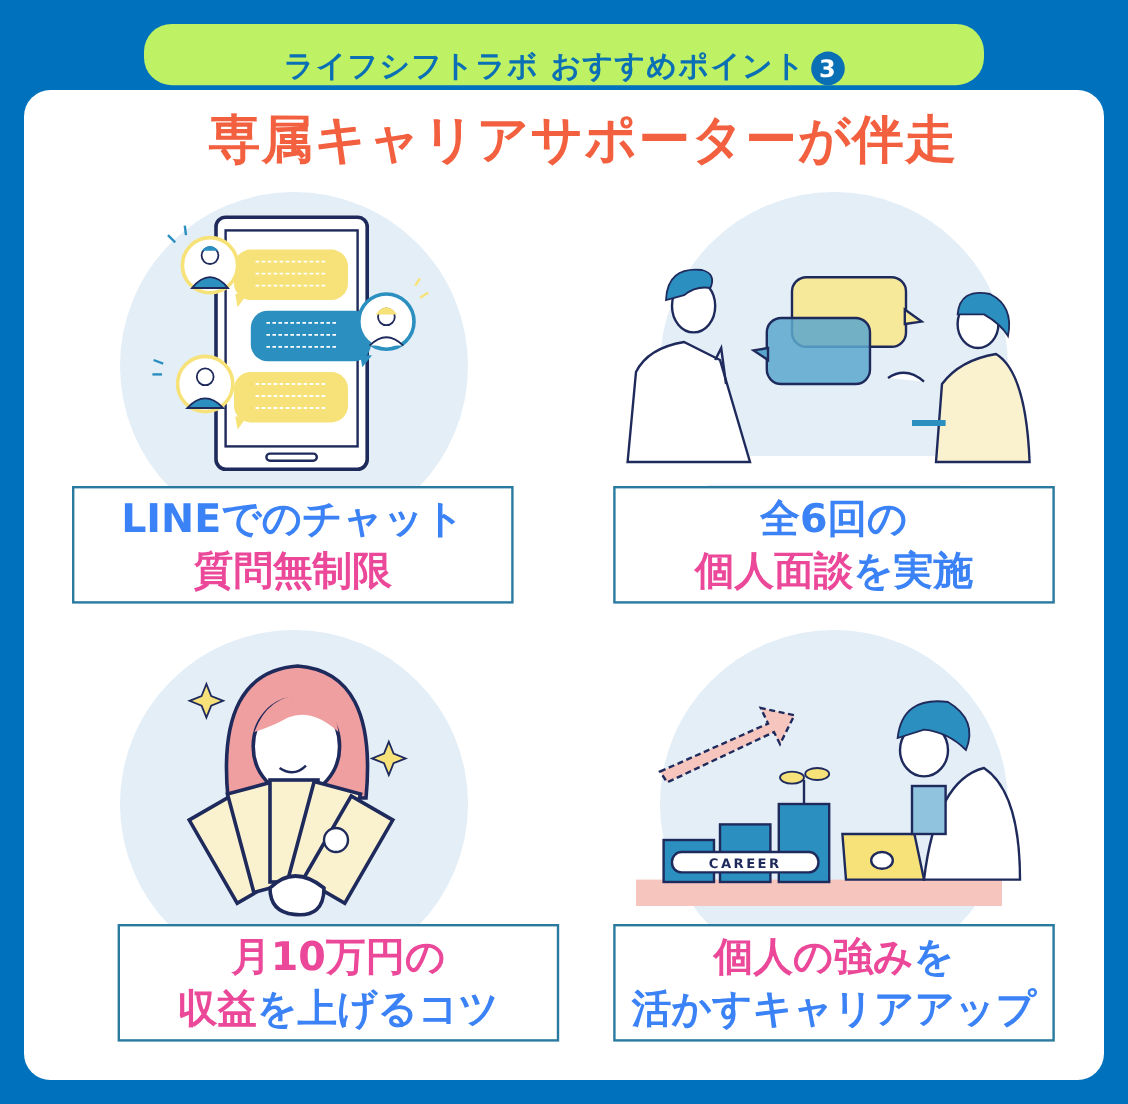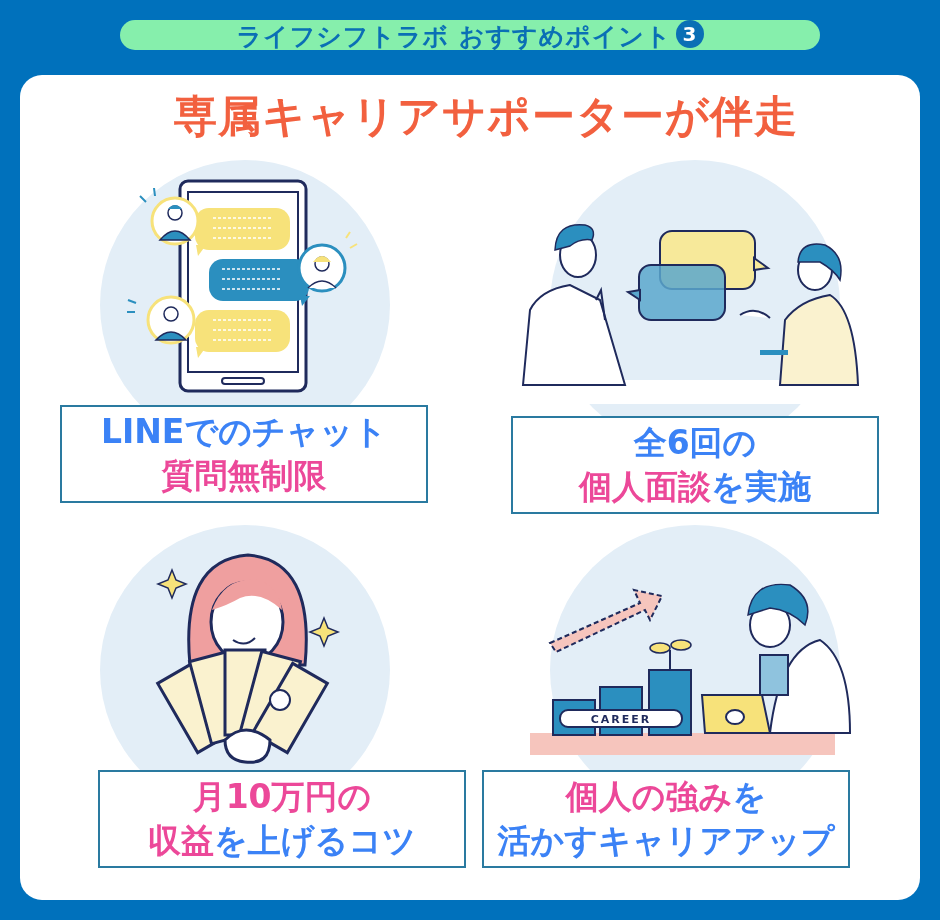--- a/index.html
+++ b/index.html
@@ -1,19 +1,19 @@
 <!DOCTYPE html>
 <html><head>
 <meta charset="utf-8">
 <style>
   html, body { margin:0; padding:0; }
   body { width:940px; height:920px; background:#0071bc; position:relative; overflow:hidden;
          font-family:"DejaVu Sans","Liberation Sans",sans-serif; }
-  .pill { position:absolute; left:120px; top:20px; width:700px; height:30px; background:#86efac;
-          border-radius:23px; display:flex; align-items:flex-start; justify-content:center; }
+  .pill { position:absolute; left:120px; top:20px; width:700px; height:51px; background:#bef264;
+          border-radius:23px; display:flex; align-items:flex-end; justify-content:center; }
   .pill-text { color:#0a6fb5; font-weight:bold; font-size:25px; letter-spacing:1px; }
   .pill-badge { display:inline-flex; width:28px; height:28px; border-radius:50%; background:#0a6fb5;
                 color:#fff; font-size:20px; font-weight:bold; align-items:center; justify-content:center;
                 margin-left:4px; vertical-align:middle; }
   .panel { position:absolute; left:20px; top:75px; width:900px; height:825px; background:#fff;
            border-radius:22px; }
   .headline { position:absolute; left:16px; top:88px; width:940px; text-align:center; color:#f2603f;
               font-weight:bold; font-size:43px; letter-spacing:1px; }
   .circle { position:absolute; border-radius:50%; background:#e3eef7; }
   .caption { position:absolute; width:368px; height:98px; border:2px solid #2a7aa0; background:#fff;
@@ -104,21 +104,21 @@
   <polygon points="754,258 768,268 754,270" fill="#f7e99a" stroke="#1f2a5c" stroke-width="2"></polygon>
   <rect x="639" y="265" width="86" height="55" rx="12" fill="#5aa7cd" fill-opacity="0.85" stroke="#1f2a5c" stroke-width="2"></rect>
   <polygon points="640,290 628,292 640,300" fill="#5aa7cd" stroke="#1f2a5c" stroke-width="2"></polygon>
 
   <path d="M780 385 L785 320 Q800 300 830 295 Q855 310 858 385 Z" fill="#faf2cf" stroke="#1f2a5c" stroke-width="2"></path>
   <ellipse cx="815" cy="270" rx="17" ry="20" fill="#fff" stroke="#1f2a5c" stroke-width="2"></ellipse>
   <path d="M798 262 Q800 240 825 245 Q845 255 840 280 Q834 270 820 262 Z" fill="#2b8fbf" stroke="#1f2a5c" stroke-width="1.5"></path>
   <path d="M740 315 Q755 305 770 318" fill="#fff" stroke="#1f2a5c" stroke-width="2"></path>
   <rect x="760" y="350" width="28" height="5" fill="#2b8fbf"></rect>
 </svg>
-<div class="caption" style="left:511px;top:416px;">
+<div class="caption" style="left:511px;top:405px;">
   <div><span class="dk">全6回の</span></div>
   <div><span class="hl">個人面談</span><span class="dk">を実施</span></div>
 </div>
 
 <div class="circle" style="left:100px;top:525px;width:290px;height:290px;"></div>
 <svg style="left:0;top:0;" width="940" height="920">
   <path d="M190 665 Q180 560 248 555 Q315 560 305 665 Z" fill="#ef9f9f" stroke="#1f2a5c" stroke-width="3"></path>
   <ellipse cx="247" cy="622" rx="36" ry="40" fill="#fff" stroke="#1f2a5c" stroke-width="3"></ellipse>
   <path d="M212 610 Q225 575 260 580 Q280 590 282 610 Q260 590 240 598 Q228 605 212 610 Z" fill="#ef9f9f"></path>
   <path d="M233 640 Q245 648 255 638" fill="none" stroke="#1f2a5c" stroke-width="2"></path>
@@ -151,16 +151,16 @@
   <path d="M670 670 L670 650" stroke="#1f2a5c" stroke-width="2"></path>
   <ellipse cx="660" cy="648" rx="10" ry="5" fill="#f7e27a" stroke="#1f2a5c" stroke-width="1.5"></ellipse>
   <ellipse cx="681" cy="645" rx="10" ry="5" fill="#f7e27a" stroke="#1f2a5c" stroke-width="1.5"></ellipse>
   <path d="M705 733 L702 695 L762 695 L770 733 Z" fill="#f7e27a" stroke="#1f2a5c" stroke-width="2"></path>
   <ellipse cx="735" cy="717" rx="9" ry="7" fill="#fff" stroke="#1f2a5c" stroke-width="2"></ellipse>
   <path d="M770 733 Q780 650 820 640 Q850 660 850 733 Z" fill="#fff" stroke="#1f2a5c" stroke-width="2"></path>
   <ellipse cx="770" cy="625" rx="20" ry="22" fill="#fff" stroke="#1f2a5c" stroke-width="2"></ellipse>
   <path d="M748 615 Q752 580 790 585 Q815 600 805 625 Q790 610 770 608 Z" fill="#2b8fbf" stroke="#1f2a5c" stroke-width="1.5"></path>
   <rect x="760" y="655" width="28" height="40" fill="#8fc3de" stroke="#1f2a5c" stroke-width="2"></rect>
 </svg>
-<div class="caption" style="left:482px;top:770px;">
+<div class="caption" style="left:511px;top:770px;">
   <div><span class="hl">個人の強み</span><span class="dk">を</span></div>
   <div><span class="dk">活かすキャリアアップ</span></div>
 </div>
 
 </body></html>

